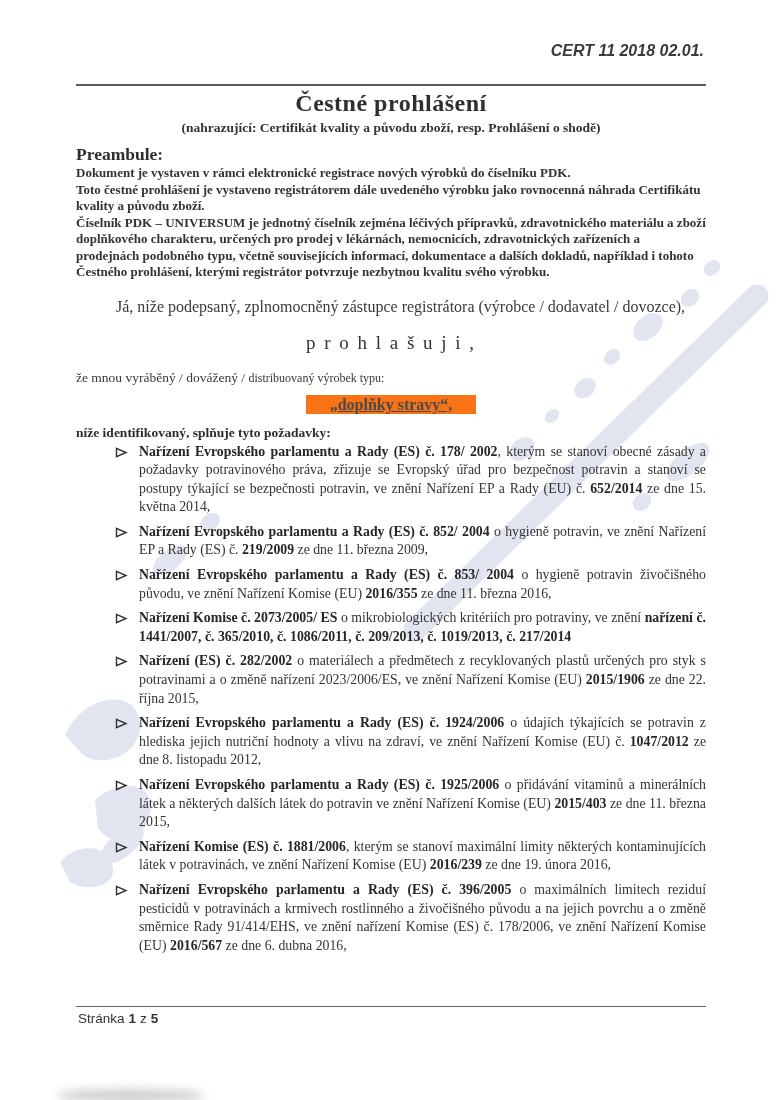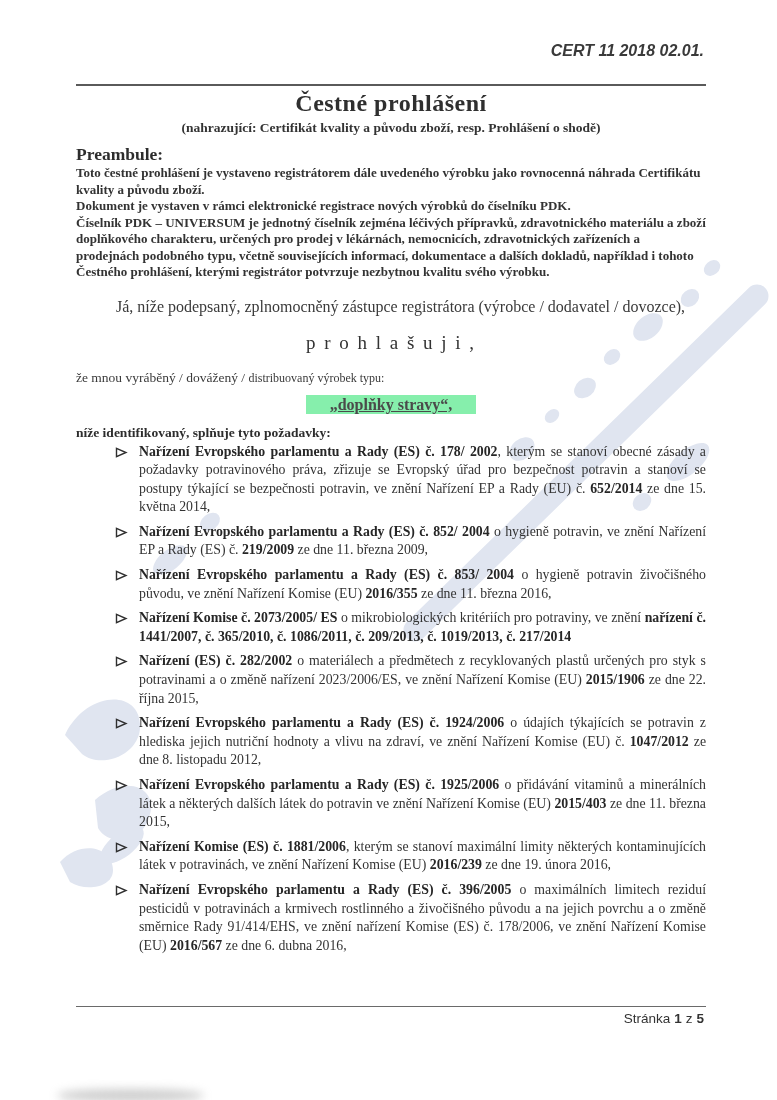--- a/index.html
+++ b/index.html
@@ -22,33 +22,33 @@
   .preamble-heading{font-size:17.5px;font-weight:bold;margin-top:8px;color:#2d2d2d;}
   .preamble p{font-weight:bold;font-size:13px;line-height:16.5px;margin:0;color:#333;}
 
   .intro{margin-top:17px;font-size:16px;padding-left:40px;color:#3a3a3a;}
   .verb{text-align:center;font-weight:normal;font-size:19px;letter-spacing:2px;margin-top:16px;color:#333;}
   .product-line{margin-top:16px;font-size:13.5px;color:#3a3a3a;}
   .product-line .small{font-size:12px;}
   .product-type{text-align:center;margin-top:10px;}
   .product-type span{
     font-weight:bold;font-size:16px;text-decoration:underline;
-    background:#86efac;padding:1px 24px;color:#4a4a4a;
+    background:#f97316;padding:1px 24px;color:#4a4a4a;
   }
   .req-intro{margin-top:11px;font-size:13.5px;font-weight:bold;color:#2d2d2d;}
 
   .req-list{margin-top:2px;padding-left:39px;}
   .req-item{display:flex;margin-bottom:6px;font-size:13.8px;line-height:18.6px;}
   .req-item .marker{flex:0 0 15px;padding-top:3px;margin-right:9px;}
   .req-item .text{flex:1;text-align:justify;color:#333;}
   .req-item .text b{color:#262626;}
 
   .footer{
     position:absolute;left:76px;right:71px;top:1006px;z-index:1;
-    border-top:1.5px solid #6a6a6a;text-align:right;
+    border-top:1.5px solid #6a6a6a;text-align:left;
     font-family:"Liberation Sans",sans-serif;font-size:13.5px;color:#333;padding-top:4px;
   }
   .footer span{margin:0 2px;}
   .footer .bold{font-weight:bold;}
 
   .scan-artifact{
     position:absolute;left:58px;top:1089px;width:145px;height:13px;z-index:2;
     background:#9f9f9f;filter:blur(5px);opacity:.5;border-radius:45%;
   }
 </style>
@@ -82,22 +82,22 @@
 
   <div class="doc-ref">CERT 11 2018 02.01.</div>
 
   <hr class="rule">
 
   <div class="title">Čestné prohlášení</div>
   <div class="subtitle">(nahrazující: Certifikát kvality a původu zboží, resp. Prohlášení o shodě)</div>
 
   <div class="preamble-heading">Preambule:</div>
   <div class="preamble">
+    <p>Dokument je vystaven v rámci elektronické registrace nových výrobků do číselníku PDK.</p>
     <p>Toto čestné prohlášení je vystaveno registrátorem dále uvedeného výrobku jako rovnocenná náhrada Certifikátu kvality a původu zboží.</p>
-    <p>Dokument je vystaven v rámci elektronické registrace nových výrobků do číselníku PDK.</p>
     <p>Číselník PDK – UNIVERSUM je jednotný číselník zejména léčivých přípravků, zdravotnického materiálu a zboží doplňkového charakteru, určených pro prodej v lékárnách, nemocnicích, zdravotnických zařízeních a prodejnách podobného typu, včetně souvisejících informací, dokumentace a dalších dokladů, například i tohoto Čestného prohlášení, kterými registrátor potvrzuje nezbytnou kvalitu svého výrobku.</p>
   </div>
 
   <div class="intro">Já, níže podepsaný, zplnomocněný zástupce registrátora (výrobce / dodavatel / dovozce),</div>
 
   <div class="verb">p r o h l a š u j i ,</div>
 
   <div class="product-line">
     <span>že mnou vyráběný / dovážený  / </span><span class="small">distribuovaný výrobek typu:</span>
   </div>

